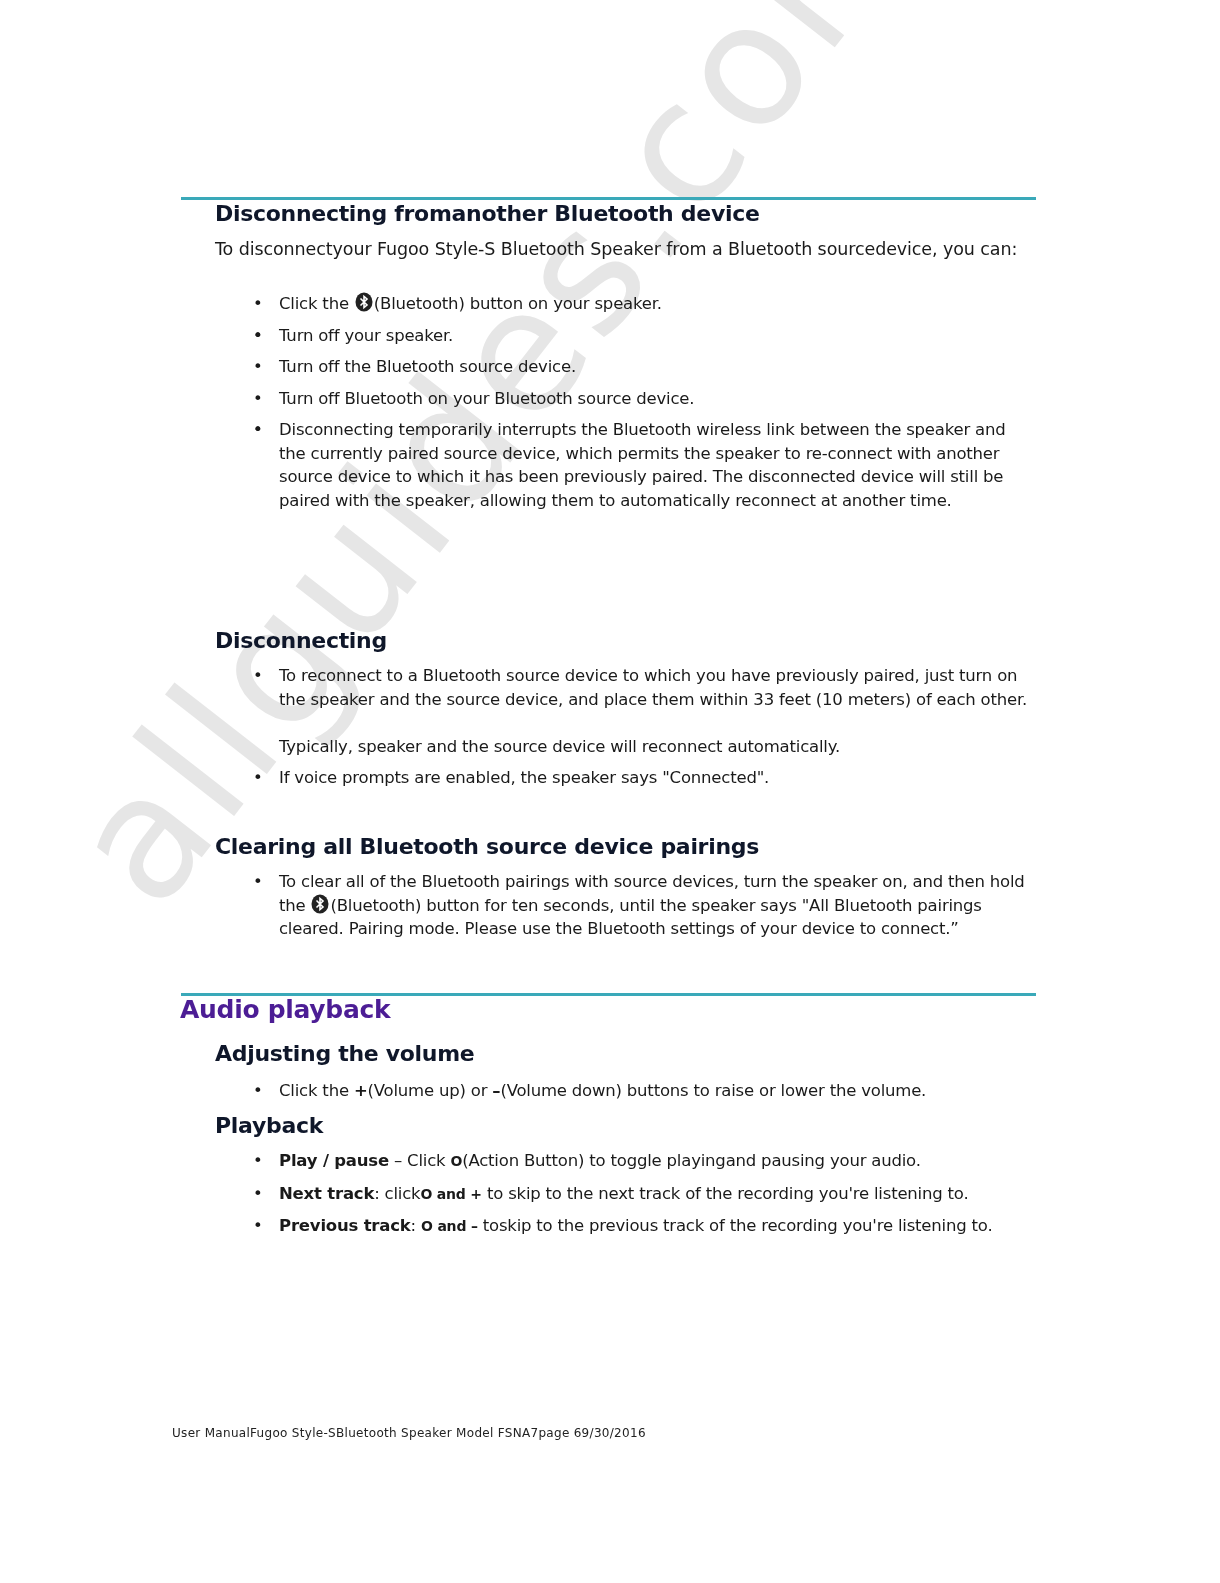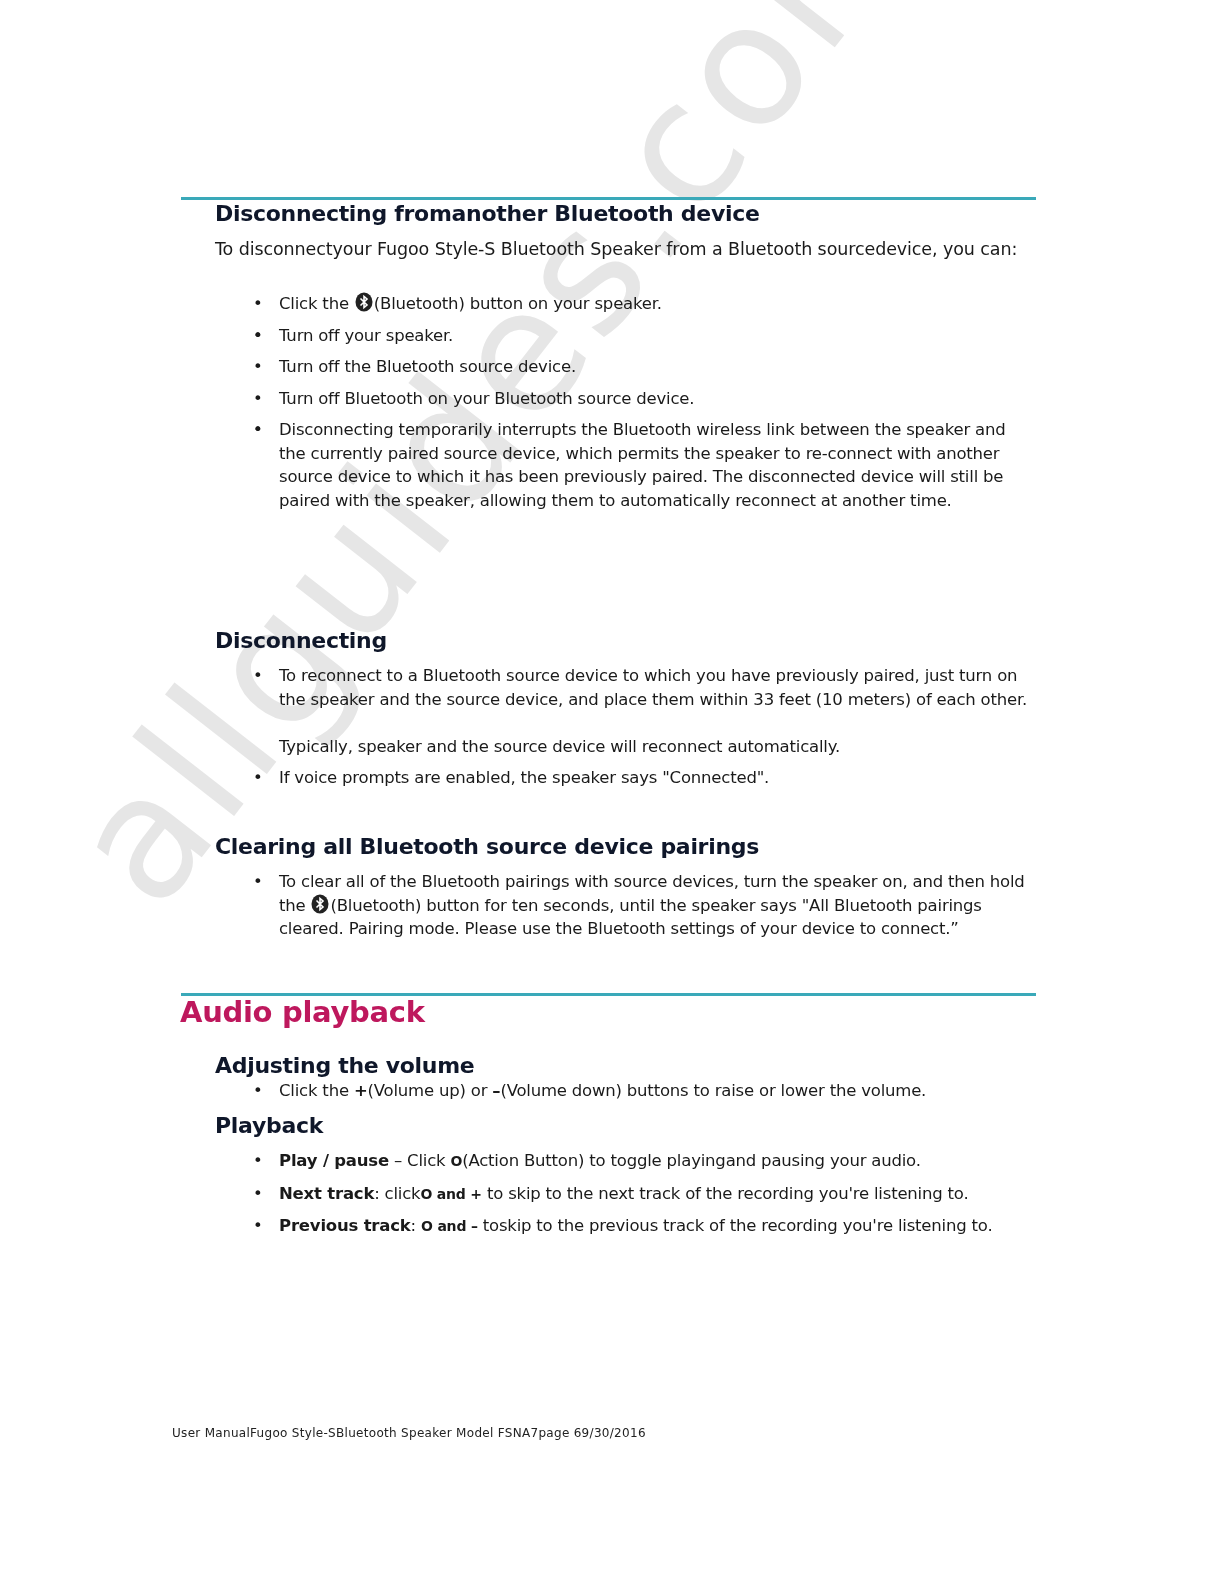--- a/index.html
+++ b/index.html
@@ -8,21 +8,21 @@
     .page { position: absolute; left: 0; top: 0; width: 1220px; height: 1583px; }
 
     .watermark { position: absolute; left: 110px; top: 780px; width: 1200px;
                  transform: rotate(-52deg); transform-origin: left center;
                  font-family: "DejaVu Sans", sans-serif; font-size: 170px; color: #e6e6e6;
                  white-space: nowrap; letter-spacing: 6px; pointer-events: none; z-index: 0; }
 
     .content { position: relative; z-index: 1; }
 
     .rule { position: absolute; left: 181px; width: 855px; height: 3px; background: #3aa9b9; }
-    .h1 { position: absolute; left: 180px; font-size: 29px; font-weight: bold; color: #be185d;
+    .h1 { position: absolute; left: 180px; font-size: 25px; font-weight: bold; color: #4c1d95;
           font-family: "DejaVu Sans", sans-serif; letter-spacing: -0.3px; }
     .h2 { position: absolute; left: 215px; font-size: 22px; font-weight: bold; color: #0f172a;
           font-family: "DejaVu Sans", sans-serif; letter-spacing: -0.3px; }
     .para { position: absolute; left: 215px; width: 830px; font-size: 17.5px; line-height: 24px;
             letter-spacing: -0.1px; }
     ul.bullets { position: absolute; left: 215px; width: 820px; margin: 0; padding: 0; list-style: none; }
     ul.bullets li { position: relative; padding-left: 64px; font-size: 16.5px; line-height: 23.5px;
                     margin-bottom: 8px; letter-spacing: -0.2px; }
     ul.bullets li .dot { position: absolute; left: 38px; top: 0; }
     .bt-icon { display: inline-block; width: 18px; height: 20px; vertical-align: -3px; margin: 0 1px 0 6px; }
@@ -74,21 +74,21 @@
         <span>To clear all of the Bluetooth pairings with source devices, turn the speaker on, and then hold the</span><svg class="bt-icon" viewBox="0 0 18 20">
             <ellipse cx="9" cy="10" rx="8.5" ry="9.5" fill="#222"></ellipse>
             <path d="M5.5 6.5 L12 13 L9 15.5 L9 4.5 L12 7 L5.5 13.5" stroke="#fff" stroke-width="1.6" fill="none"></path>
           </svg><span>(Bluetooth) button for ten seconds, until the speaker says "All Bluetooth pairings cleared. Pairing mode. Please use the Bluetooth settings of your device to connect.”</span>
       </li>
     </ul>
 
     <div class="rule" style="top:993px;"></div>
     <div class="h1" style="top:995px;">Audio playback</div>
 
-    <div class="h2" style="top:1041px;margin-top:12px;">Adjusting the volume</div>
+    <div class="h2" style="top:1041px;">Adjusting the volume</div>
     <ul class="bullets" style="top:1079px;">
       <li><span class="dot">•</span>
         <span>Click the</span>
         <b>+</b><span>(Volume up) or</span>
         <b>–</b><span>(Volume down) buttons to raise or lower the volume.</span>
       </li>
     </ul>
 
     <div class="h2" style="top:1113px;">Playback</div>
     <ul class="bullets" style="top:1149px;">

